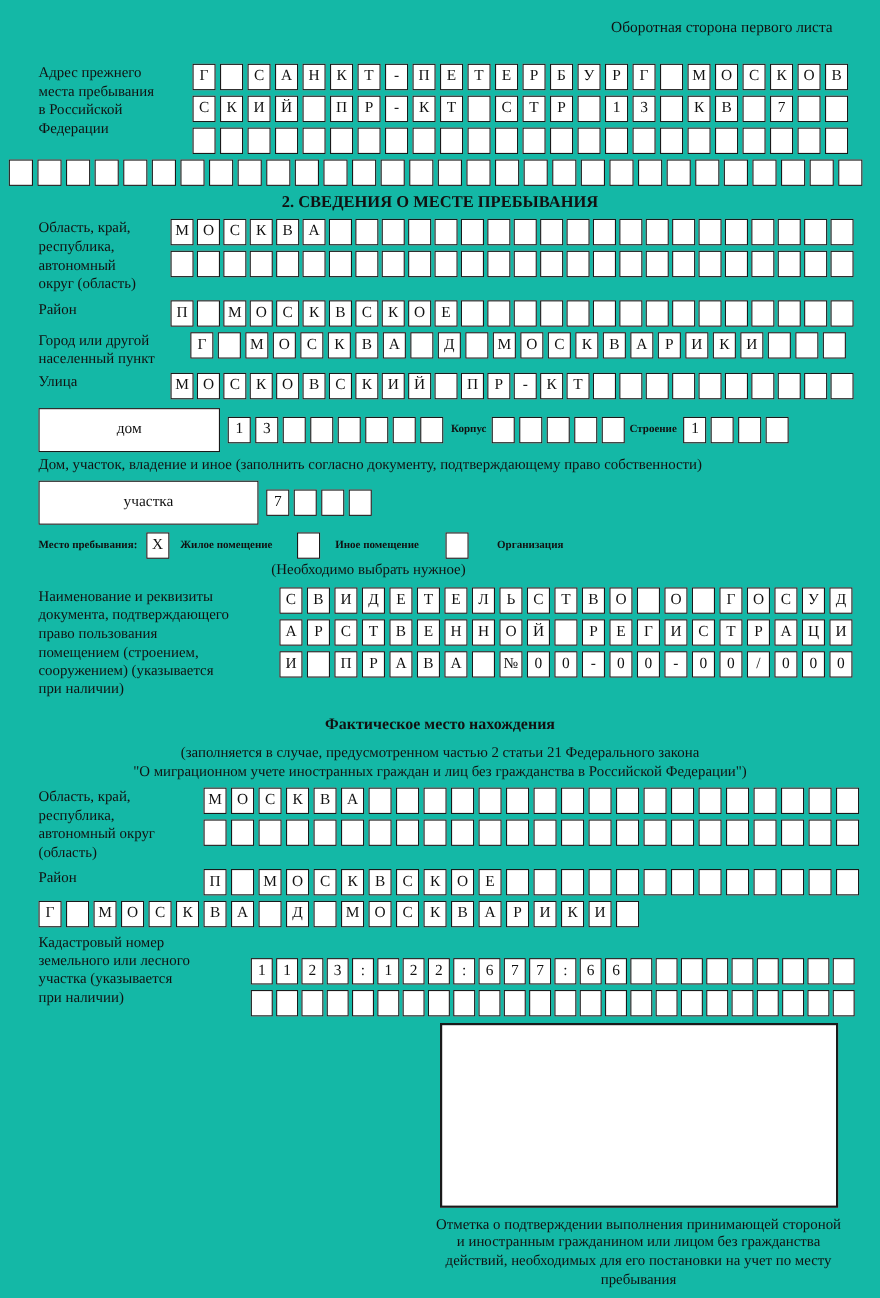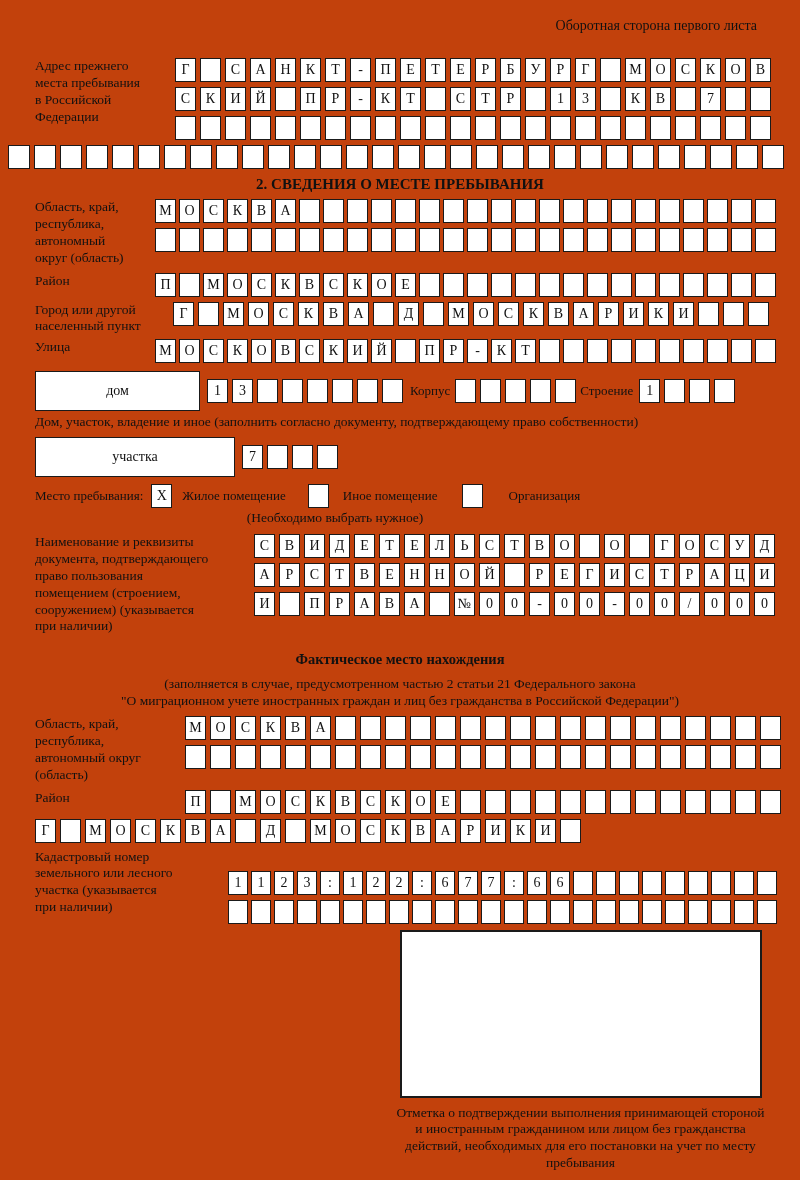--- a/index.html
+++ b/index.html
@@ -1,20 +1,20 @@
 <!DOCTYPE html>
 <html><head>
 <meta charset="utf-8">
 <style>
   html,body{margin:0;padding:0;background:#fff;}
   .page{
     width:800px;height:1180px;box-sizing:border-box;
     padding:18px 5px 0 35px;position:relative;
     font-family:"Liberation Serif", "DejaVu Serif", serif;
-    color:#111;background:#c2410c;overflow:hidden;
+    color:#111;background:#14b8a6;overflow:hidden;
   }
   .hdr{text-align:right;font-size:14px;padding-right:38px;}
   .row{display:flex;align-items:flex-start;}
   .lbl{font-size:13.5px;line-height:1.25;white-space:pre-line;flex:0 0 auto;}
   .cellrows{display:flex;flex-direction:column;gap:5px;}
   .cells{display:flex;}
   .cell{
     box-sizing:border-box;width:21px;height:24px;flex:0 0 auto;
     border:1.7px solid #1a1a1a;margin-right:4px;background:#fff;
     display:flex;align-items:center;justify-content:center;
@@ -23,21 +23,21 @@
   .c26 .cell{margin-right:3px;}
   .c30 .cell{width:22px;}
   .sm .cell{width:20px;margin-right:3px;}
   .wbox{
     box-sizing:border-box;border:1.7px solid #1a1a1a;height:40px;background:#fff;
     display:flex;align-items:center;justify-content:center;font-size:14px;flex:0 0 auto;
   }
   .note{font-size:13.5px;line-height:1.25;}
   .center{text-align:center;}
   .bold{font-weight:bold;}
-  .inline-lbl{font-size:13px;line-height:24px;flex:0 0 auto;}
+  .inline-lbl{font-size:10px;line-height:24px;flex:0 0 auto;font-weight:bold;}
   .stamp-box{box-sizing:border-box;border:2px solid #1a1a1a;background:#fff;}
 </style>
 </head>
 <body>
 
 <div class="page">
 
   <div class="hdr">Оборотная сторона первого листа</div>
 
   <div class="row" style="margin-top:24px;">

